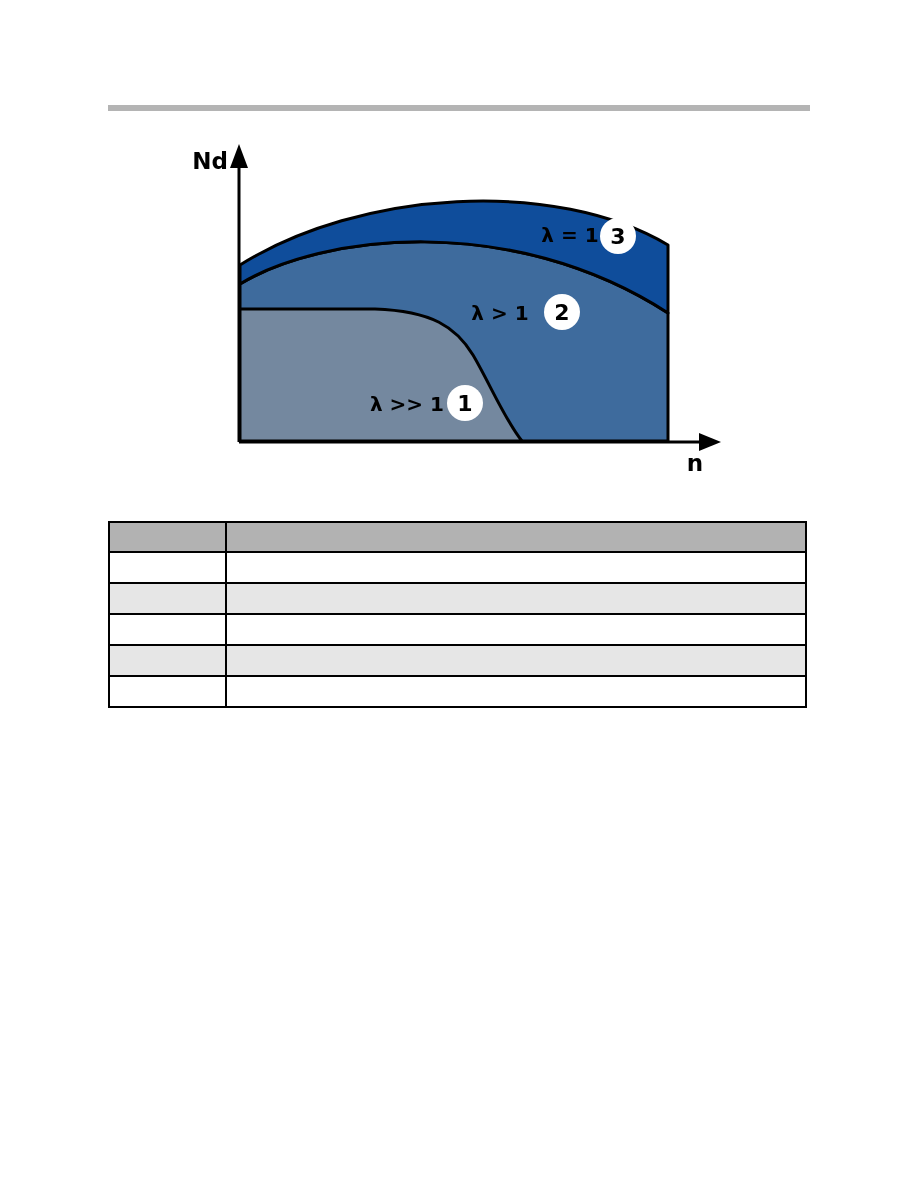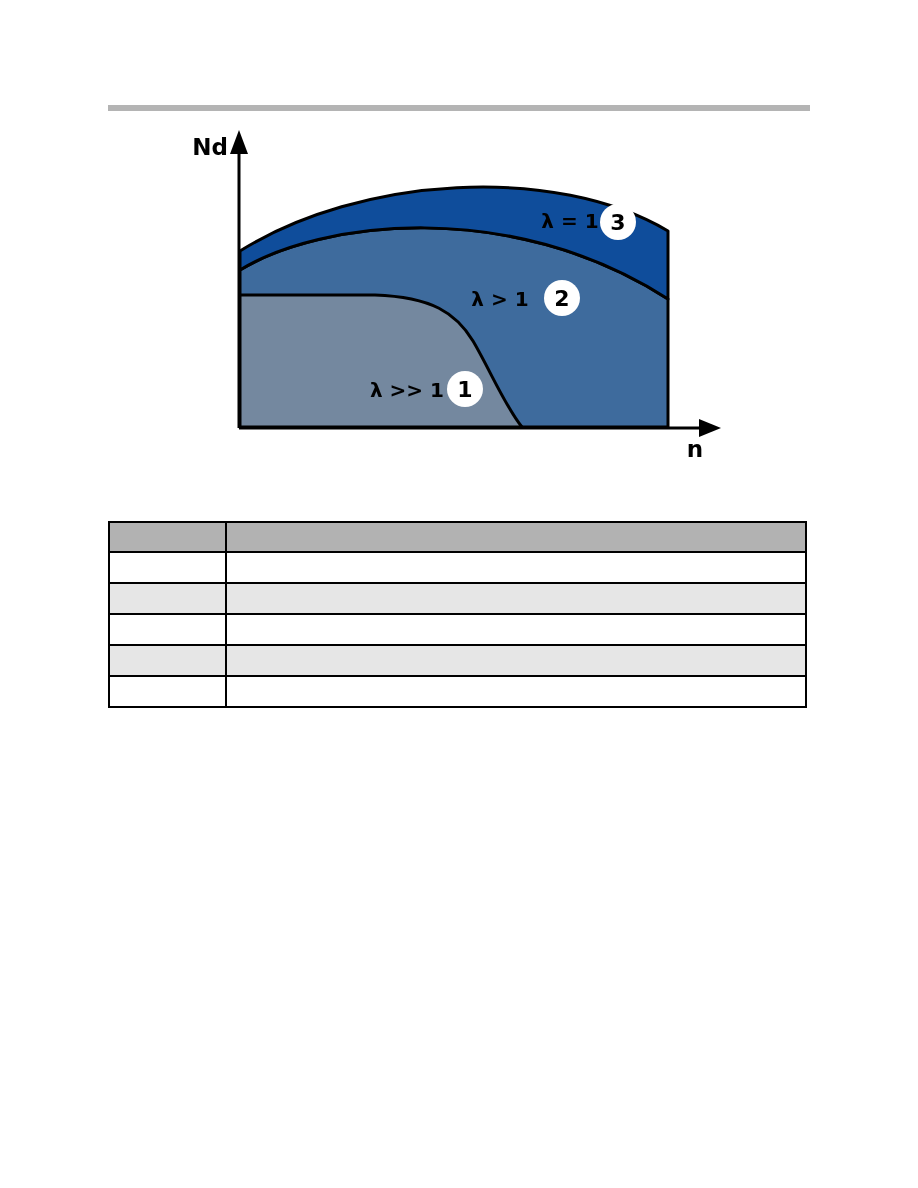--- a/index.html
+++ b/index.html
@@ -12,21 +12,21 @@
   }
   .page { position:absolute; left:0; top:0; width:918px; height:1188px; background:#ffffff; }
 
   .top-rule {
     position:absolute; left:108px; top:105px;
     width:702px; height:6px;
     background:#b4b4b4;
   }
 
   .figure-wrap {
-    position:absolute; left:170px; top:119px;
+    position:absolute; left:170px; top:133px;
     width:570px; height:350px;
   }
   .figure-wrap svg { display:block; width:570px; height:350px; }
 
   svg text {
     font-family:"DejaVu Sans","Liberation Sans",sans-serif;
     font-weight:bold;
     fill:#000000;
   }
   .axis-label   { font-size:23px; }

